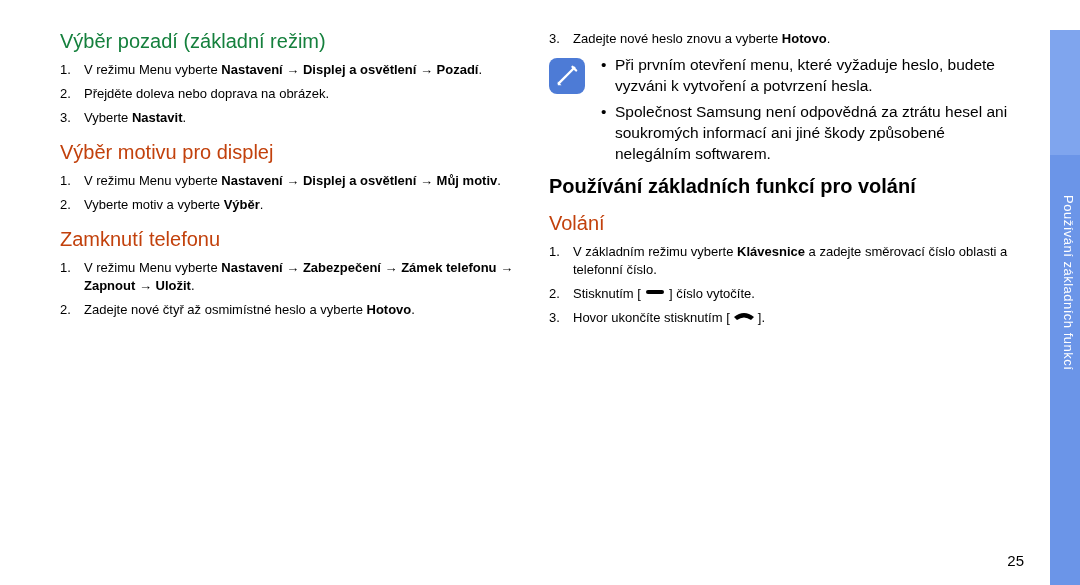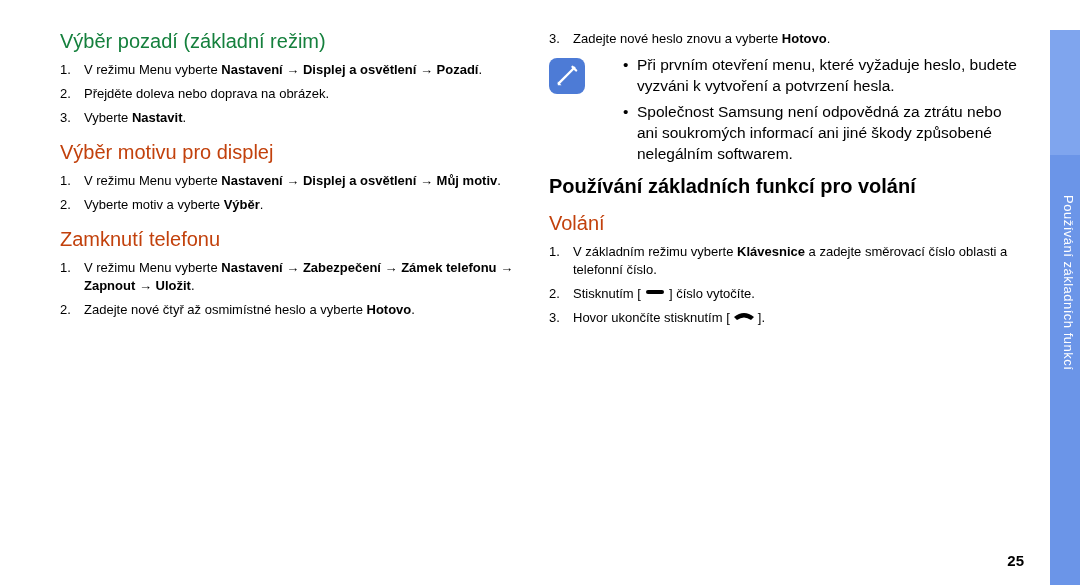--- a/index.html
+++ b/index.html
@@ -89,21 +89,20 @@
     .note-icon svg { width: 22px; height: 22px; }
     .note-list {
       list-style: none;
       padding-left: 16px;
       font-size: 15.5px;
       line-height: 1.38;
     }
     .note-list li {
       position: relative;
       margin-bottom: 4px;
-      margin-left: 22px;
     }
     .note-list li::before {
       content: "•";
       position: absolute;
       left: -14px;
       top: 0;
     }
     .side-tab {
       position: absolute;
       right: 0;
@@ -136,21 +135,20 @@
       font-size: 13px;
       color: #fff;
       letter-spacing: 0.5px;
     }
     .page-num {
       position: absolute;
       right: 56px;
       bottom: 16px;
       font-size: 15px;
       color: #000;
-      font-weight: bold;
     }
     .key-icon {
       display: inline-block;
       vertical-align: middle;
       margin: 0 2px;
     }
   </style>
 </head>
 <body>
 
@@ -198,21 +196,21 @@
     <div class="note-box">
       <div class="note-icon">
         <svg viewBox="0 0 24 24" fill="none" stroke="#fff" stroke-width="2.5">
           <path d="M3 20 L20 3" stroke-linecap="round"></path>
           <path d="M18 2 L22 6" stroke-linecap="round"></path>
           <path d="M2 18 L2 22 L6 22" fill="#fff" stroke="none"></path>
         </svg>
       </div>
       <ul class="note-list">
         <li>Při prvním otevření menu, které vyžaduje heslo, budete vyzváni k vytvoření a potvrzení hesla.</li>
-        <li>Společnost Samsung není odpovědná za ztrátu nebo ani soukromých informací ani jiné škody způsobené nelegálním softwarem.</li>
+        <li>Společnost Samsung není odpovědná za ztrátu hesel ani soukromých informací ani jiné škody způsobené nelegálním softwarem.</li>
       </ul>
     </div>
 
     <div class="heading-black">Používání základních funkcí pro volání</div>
 
     <div class="heading-blue-sub">Volání</div>
     <ol>
       <li>
         <span>V základním režimu vyberte </span><span class="bold">Klávesnice</span><span> a zadejte směrovací číslo oblasti a telefonní číslo.</span>
       </li>

